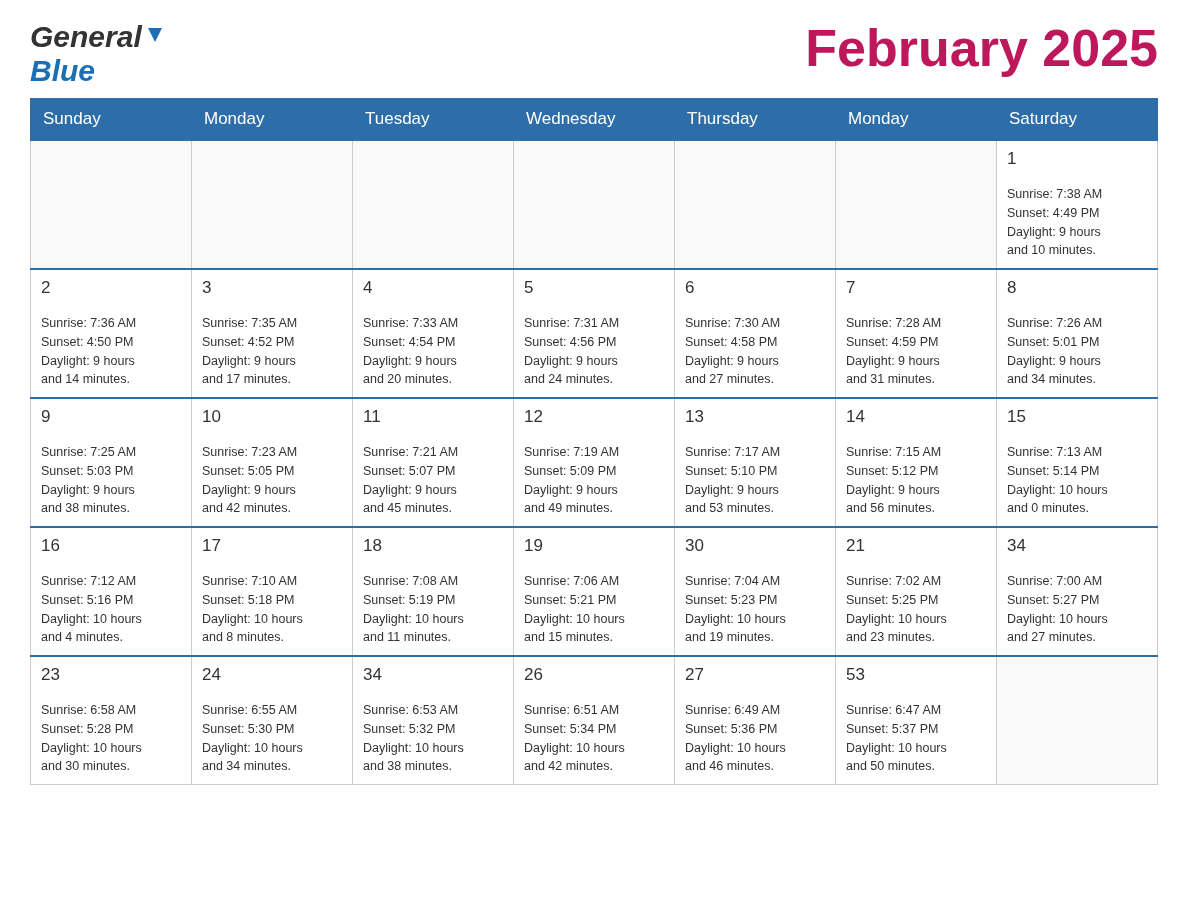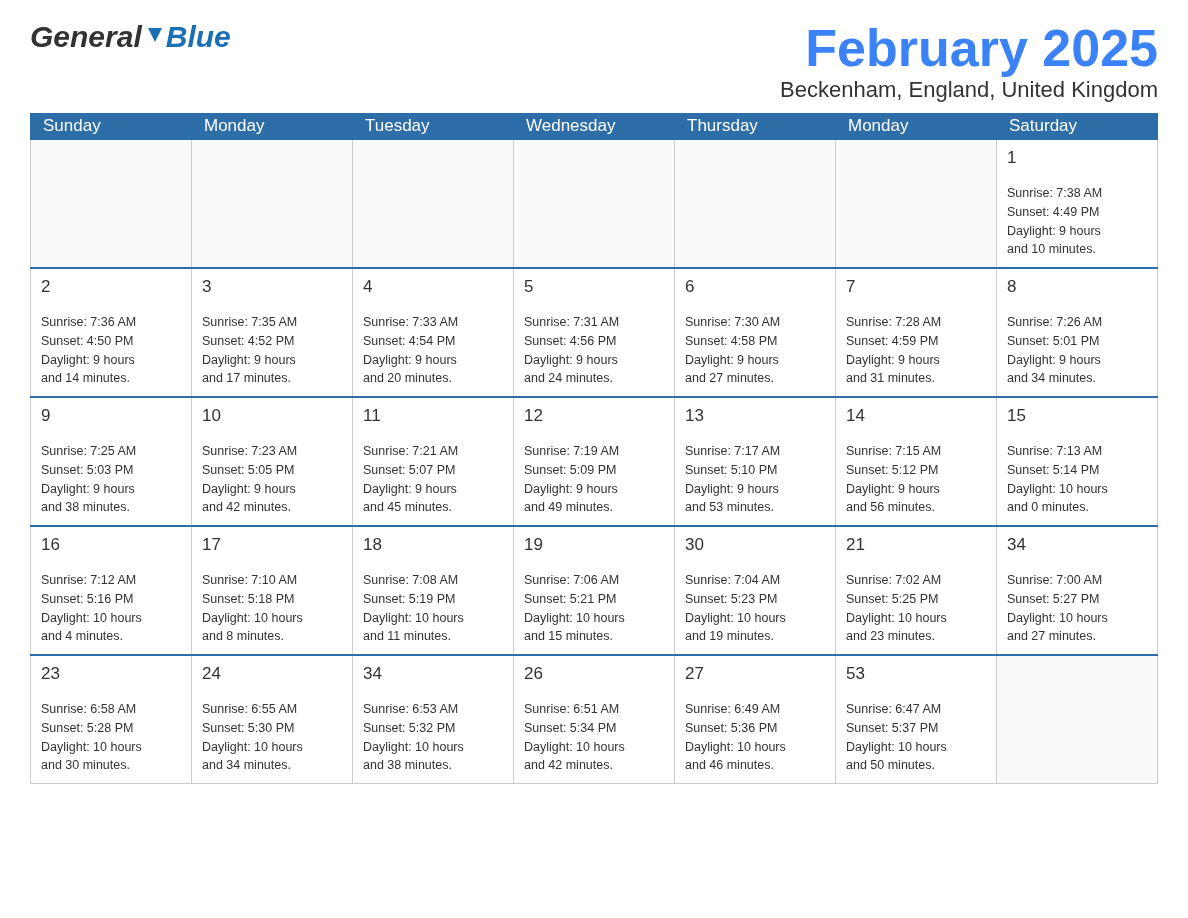--- a/index.html
+++ b/index.html
@@ -11,50 +11,50 @@
       padding: 20px 30px;
     }
     .header {
       display: flex;
       justify-content: space-between;
       align-items: flex-start;
       margin-bottom: 10px;
     }
     .logo {
       display: flex;
-      flex-direction: row;
+      flex-direction: column;
       align-items: flex-start;
     }
     .logo-line {
       display: flex;
       align-items: center;
     }
     .title-block {
       text-align: right;
     }
     .title-block h1 {
       font-size: 52px;
       font-weight: bold;
-      color: #3b82f6;
+      color: #be185d;
       line-height: 1.1;
     }
     .title-block h2 {
       font-size: 22px;
       font-weight: normal;
       color: #333;
     }
     .calendar {
       width: 100%;
       border-collapse: collapse;
       margin-top: 10px;
     }
     .calendar thead th {
       background-color: #2d6da8;
       color: #fff;
-      padding: 2px 12px;
+      padding: 10px 12px;
       font-size: 17px;
       font-weight: normal;
       text-align: left;
       border: 1px solid #2d6da8;
     }
     .calendar tbody td {
       vertical-align: top;
       border: 1px solid #ccc;
       padding: 8px 10px;
       width: 14.28%;
@@ -104,21 +104,20 @@
       <svg width="22" height="22" viewBox="0 0 22 22" style="margin-left:2px; margin-top:-4px;">
         <polygon points="4,4 18,4 11,18" fill="#1a6fb5"></polygon>
       </svg>
     </div>
     <div>
       <span class="logo-blue-text">Blue</span>
     </div>
   </div>
   <div class="title-block">
     <h1>February 2025</h1>
-    <h2>Beckenham, England, United Kingdom</h2>
   </div>
 </div>
 
 <table class="calendar">
   <thead>
     <tr>
       <th>Sunday</th>
       <th>Monday</th>
       <th>Tuesday</th>
       <th>Wednesday</th>

